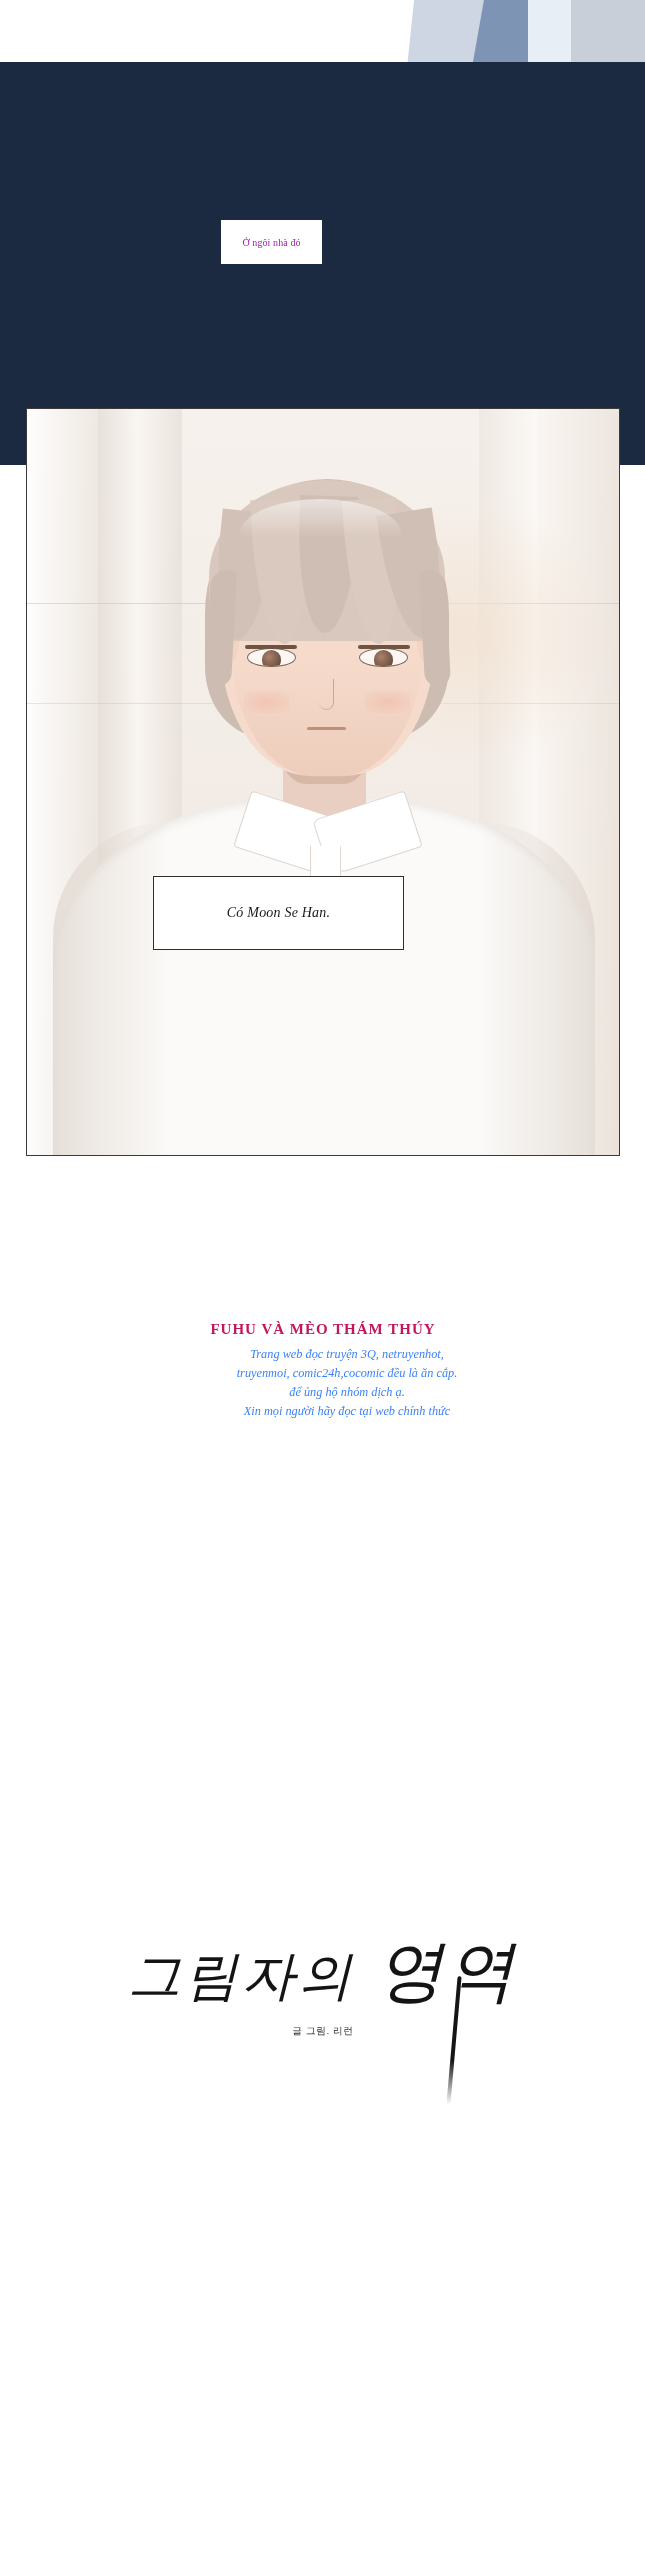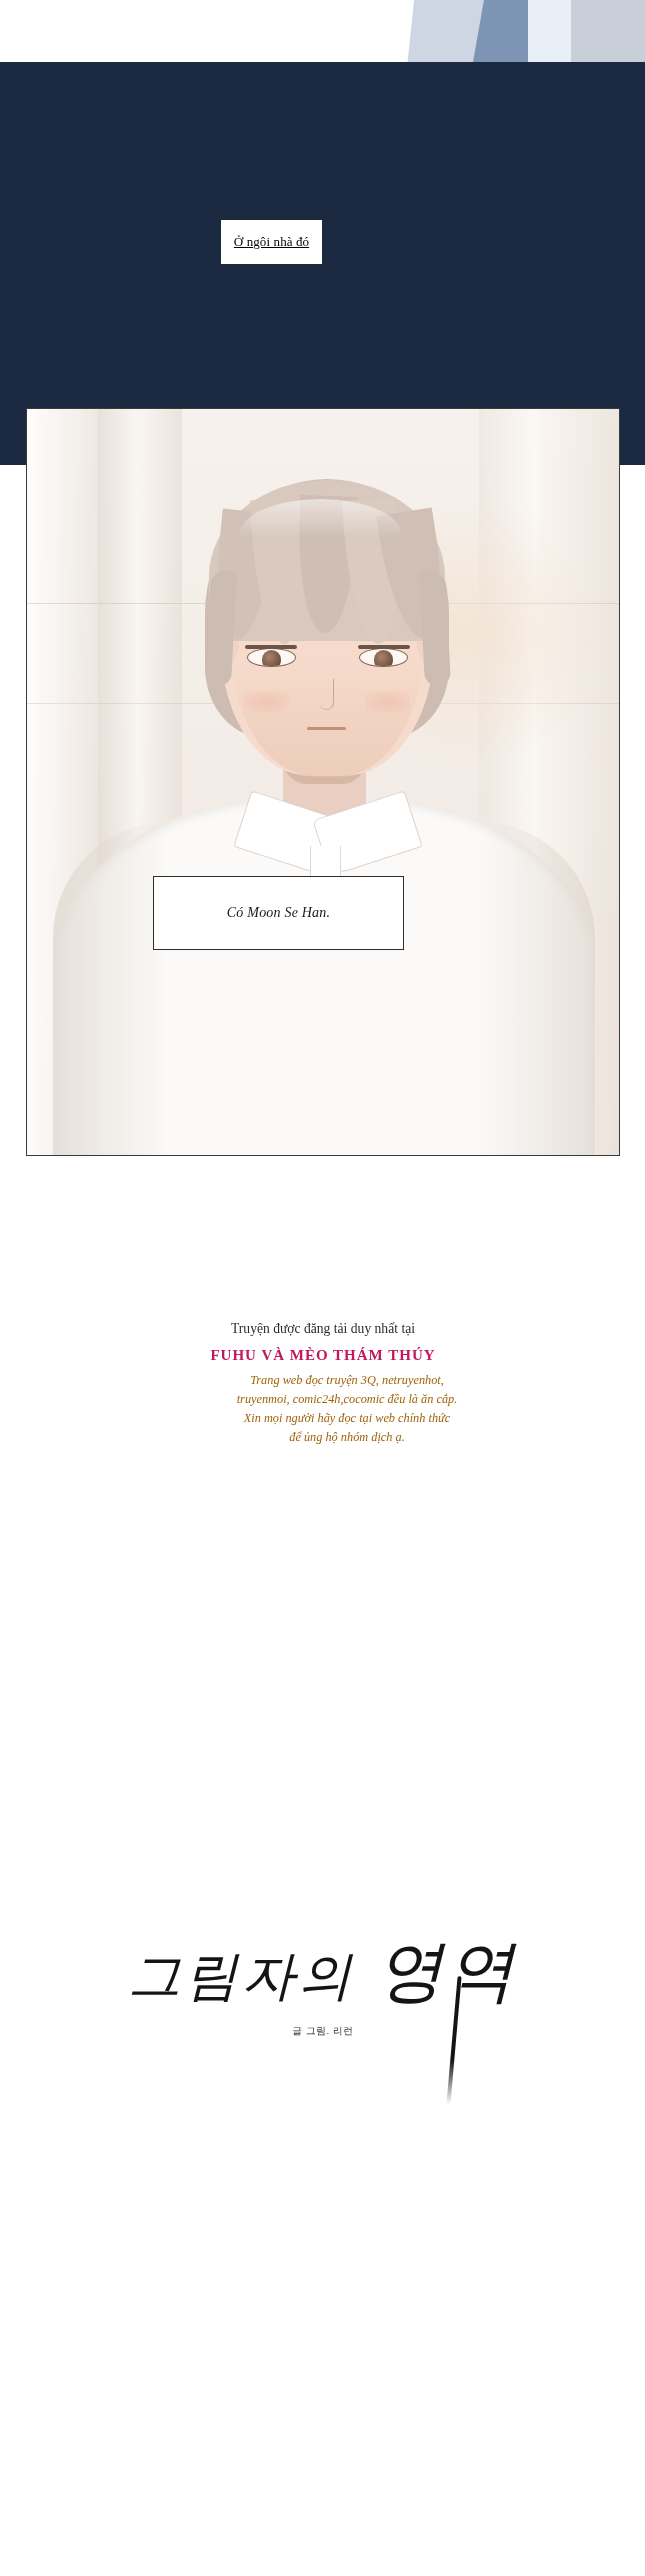--- a/index.html
+++ b/index.html
@@ -81,24 +81,23 @@
     top: 220px;
     width: 101px;
     height: 44px;
     background: #ffffff;
     display: flex;
     align-items: center;
     justify-content: center;
   }
   .caption-top .txt {
     font-family: "Liberation Serif", serif;
-    font-size: 13px;
-    color: #000000;
+    font-size: 10px;
+    color: #a21caf;
     letter-spacing: 0.1px;
-    text-decoration: underline;
   }
 
   
   .panel {
     position: absolute;
     left: 26px;
     top: 408px;
     width: 594px;
     height: 748px;
     border: 1.9px solid #3a3a3a;
@@ -404,21 +403,21 @@
     font-size: 15px;
     font-weight: bold;
     letter-spacing: 1px;
     color: #c2185b;
     margin-bottom: 7px;
   }
   .credits .body {
     font-family: "Liberation Serif", serif;
     font-size: 12.3px;
     font-style: italic;
-    color: #a16207;
+    color: #3b82f6;
     line-height: 1.55;
     margin-left: 48px;
   }
 
   
   .title-logo {
     position: absolute;
     left: 0;
     top: 1911px;
     width: 646px;
@@ -535,27 +534,26 @@
       <div class="sideburn-r"></div>
       <div class="hair-shine"></div>
     </div>
 
     <div class="caption-panel">
       <span class="txt">Có Moon Se Han.</span>
     </div>
   </div>
 
   <div class="credits">
-    <div class="line1">Truyện được đăng tải duy nhất tại</div>
     <div class="line2">FUHU VÀ MÈO THÁM THÚY</div>
     <div class="body">
       <div>Trang web đọc truyện 3Q, netruyenhot,</div>
       <div>truyenmoi, comic24h,cocomic đều là ăn cắp.</div>
+      <div>để ủng hộ nhóm dịch ạ.</div>
       <div>Xin mọi người hãy đọc tại web chính thức</div>
-      <div>để ủng hộ nhóm dịch ạ.</div>
     </div>
   </div>
 
   <div class="title-logo">
     <div class="ko">
       <span>그림자의</span>
       <span class="big">영역</span>
     </div>
     <div class="credit">글 그림. 리런</div>
   </div>

